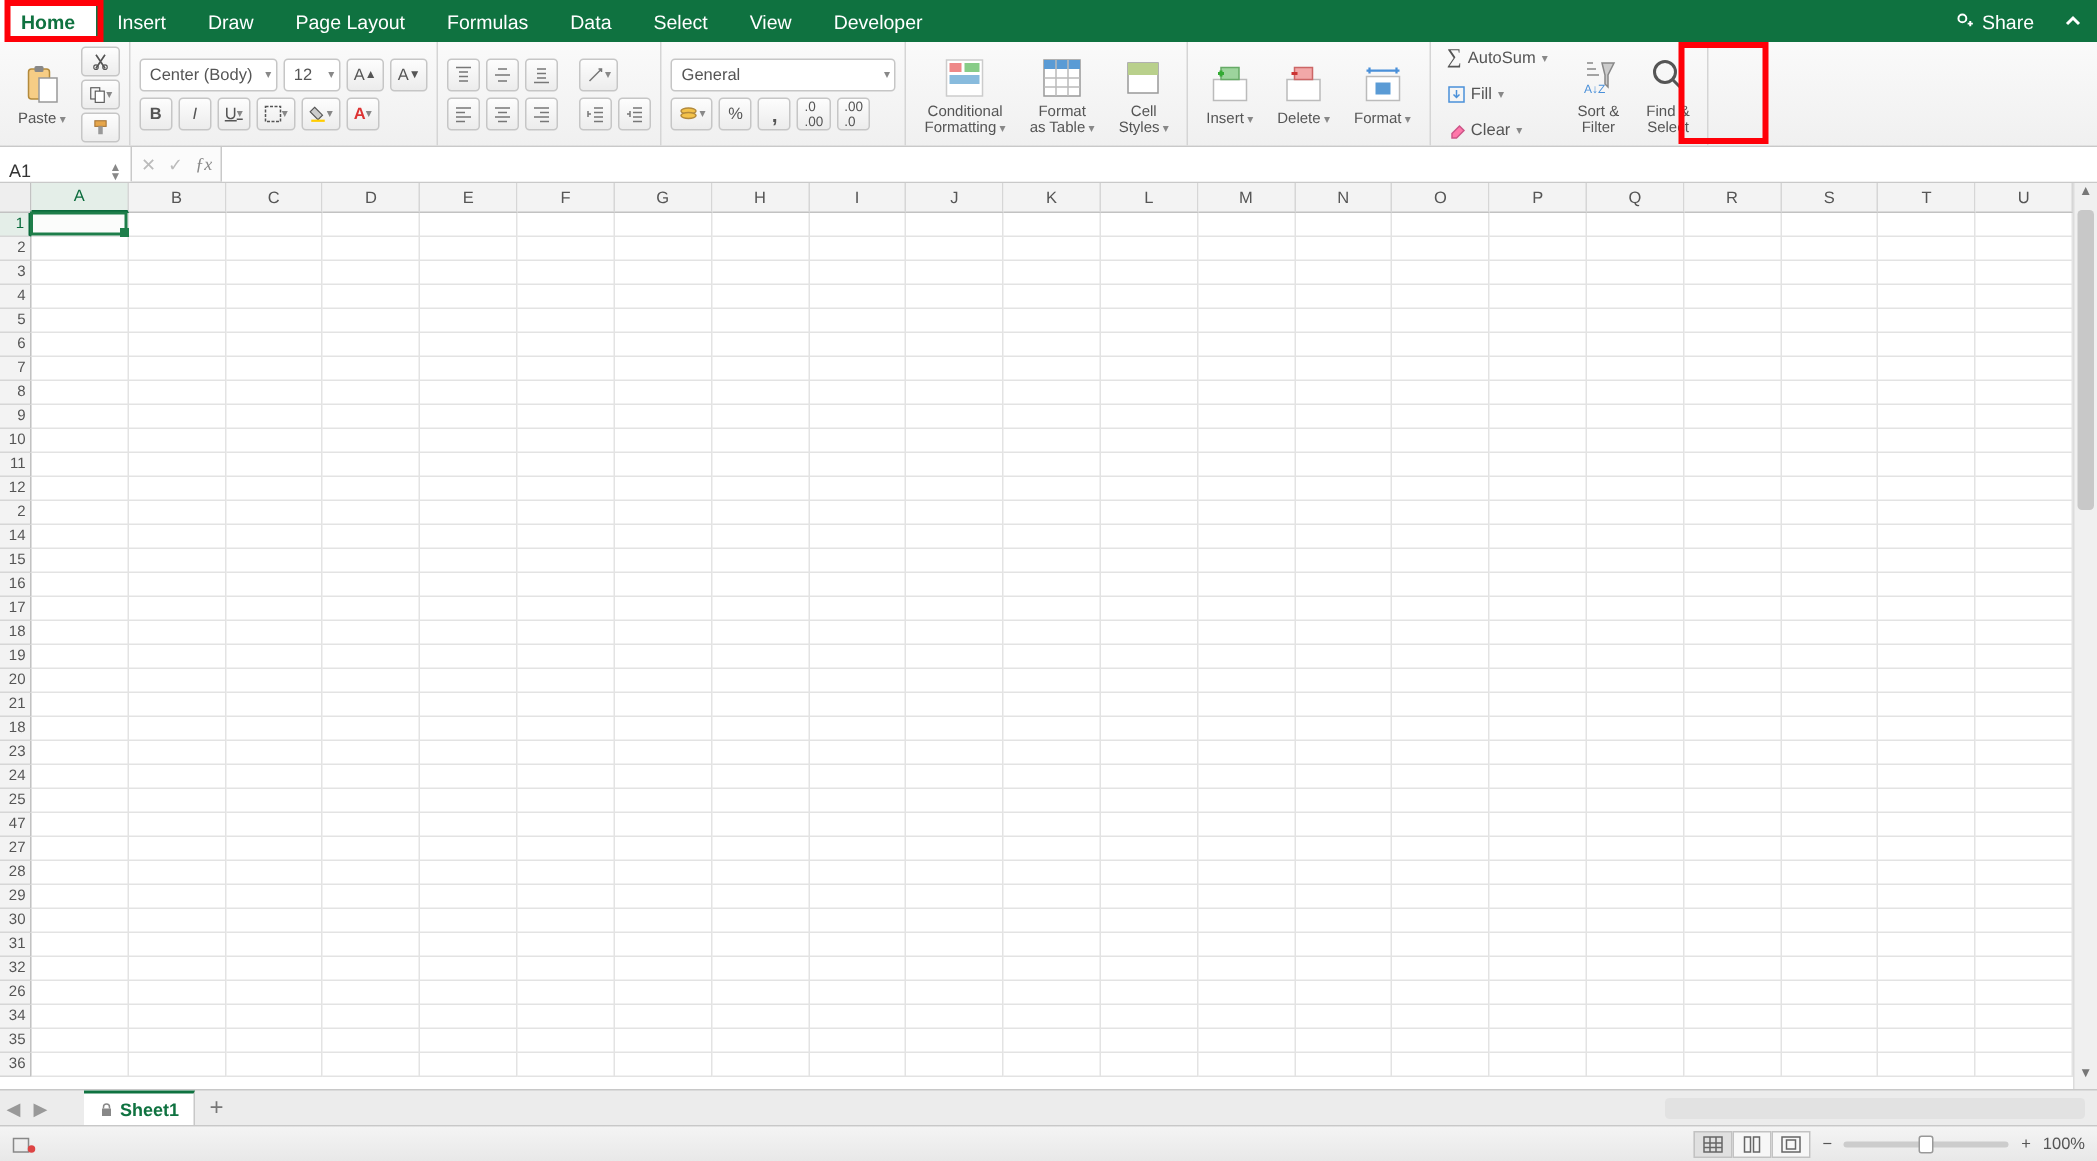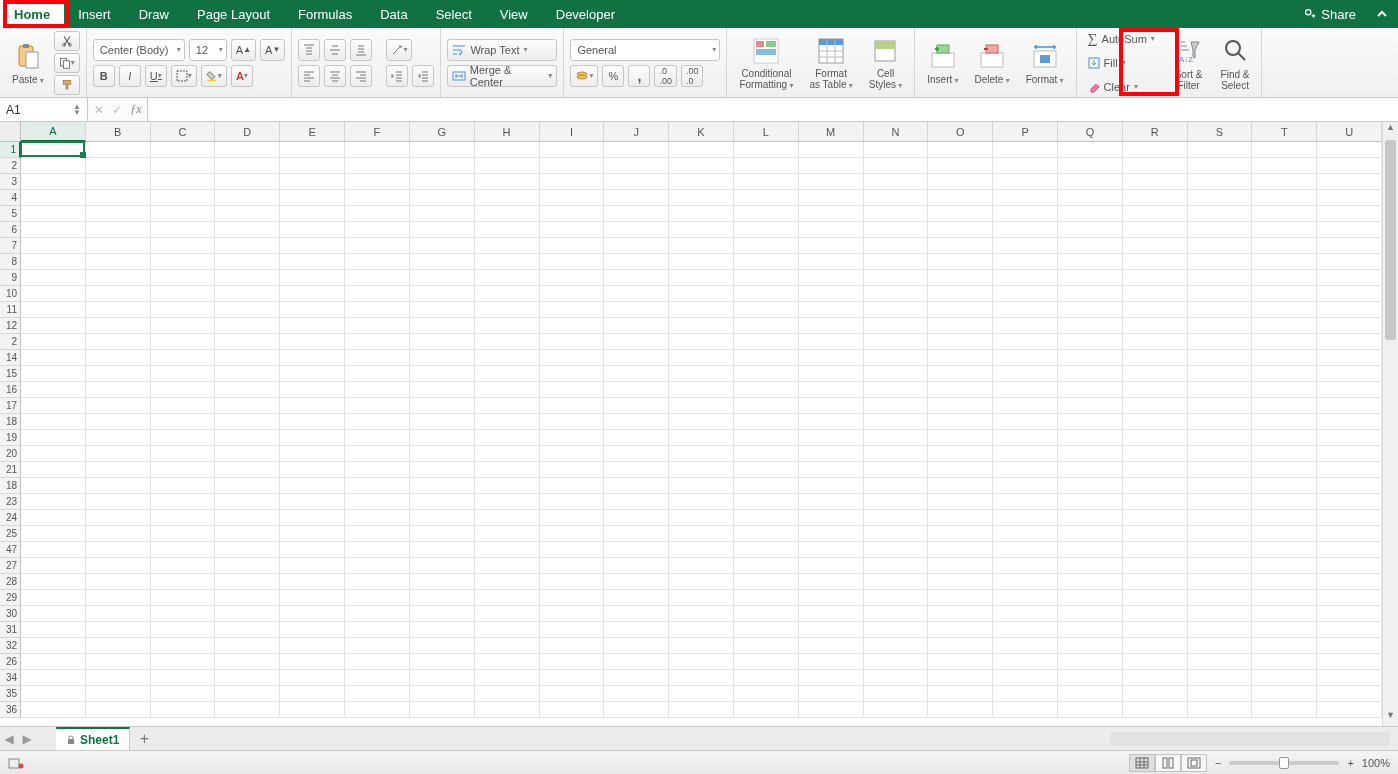--- a/index.html
+++ b/index.html
@@ -22,21 +22,21 @@
 .btn.flat { border-color:transparent; background:transparent; }
 .combo { display:inline-flex; align-items:center; height:22px; border:1px solid #c6c6c6; background:#fff; border-radius:3px; padding:0 14px 0 6px; font-size:11px; color:#555; position:relative; cursor:pointer; }
 .combo::after { content:"▾"; position:absolute; right:3px; font-size:8px; color:#888; }
 .split-v { display:flex; flex-direction:column; align-items:center; cursor:pointer; padding:2px 6px; }
 .split-v .ic { width:28px; height:34px; display:flex; align-items:center; justify-content:center; }
 .split-v .lbl { font-size:10px; color:#555; line-height:1.1; text-align:center; }
 .dd::after { content:" ▾"; font-size:8px; color:#888; }
 
 
 .fbar { height:24px; border-bottom:1px solid #c9c9c9; display:flex; align-items:stretch; background:#fbfbfb; }
-.namebox { width:88px; border-right:1px solid #c9c9c9; display:flex; align-items:center; padding:0 6px; font-size:12px; color:#333; background:#fff; position:relative; }
+.namebox { width:88px; border-right:1px solid #c9c9c9; display:flex; align-items:flex-end; padding:0 6px; font-size:12px; color:#333; background:#fff; position:relative; }
 .namebox .tinyarrows { margin-left:auto; font-size:8px; line-height:6px; color:#888; display:flex; flex-direction:column; }
 .fctl { display:flex; align-items:center; padding:0 6px; border-right:1px solid #c9c9c9; gap:8px; color:#888; font-size:12px; }
 .finput { flex:1; border:none; outline:none; font-size:12px; padding:0 6px; color:#333; }
 .fbar .fx { font-style:italic; font-family:Georgia,serif; }
 
 
 .grid-area { position:absolute; top:122px; left:0; right:0; bottom:48px; overflow:hidden; }
 .corner { position:absolute; left:0; top:0; width:21px; height:20px; background:#eee; border-right:1px solid #c2c2c2; border-bottom:1px solid #c2c2c2; }
 .col-headers { position:absolute; left:21px; top:0; right:16px; height:20px; display:flex; }
 .ch { border-right:1px solid #d6d6d6; border-bottom:1px solid #c2c2c2; background:#f3f3f3; font-size:11px; color:#555; display:flex; align-items:center; justify-content:center; }
@@ -218,35 +218,20 @@
           </svg>
         </div>
       <div class="btn">
           <svg width="12" height="12">
             <path d="M5 2h6M5 5h6M5 8h6M5 11h6 M1 6 L3 6 M3 4v4" stroke="#777" fill="none"></path>
           </svg>
         </div>
     </div>
   </div>
 
-  <div class="rgroup">
-    <div class="btn dd" style="width:110px;justify-content:flex-start;gap:4px;margin-bottom:4px">
-      <svg width="14" height="12">
-          <path d="M1 2h12 M1 6h8a3 3 0 0 1 0 4 M7 9l2 1-2 1 M1 10h4" stroke="#4a90d9" fill="none"></path>
-        </svg>
-      <span>Wrap Text</span>
-    </div>
-    <div class="btn dd" style="width:110px;justify-content:flex-start;gap:4px">
-      <svg width="14" height="12">
-          <rect x="1" y="2" width="12" height="8" fill="none" stroke="#4a90d9"></rect>
-          <path d="M4 6h6 M4 4v4 M10 4v4" stroke="#4a90d9"></path>
-        </svg>
-      <span>Merge &amp; Center</span>
-    </div>
-  </div>
 
   <div class="rgroup">
     <div class="combo" style="width:150px;margin-bottom:4px">
         <span>General</span>
       </div>
     <div style="display:flex;gap:4px;">
       <div class="btn dd">
           <svg width="14" height="12">
             <ellipse cx="7" cy="4" rx="5" ry="2" fill="#f3c24a" stroke="#b38a3c"></ellipse>
             <ellipse cx="7" cy="7" rx="5" ry="2" fill="#f3c24a" stroke="#b38a3c"></ellipse>

